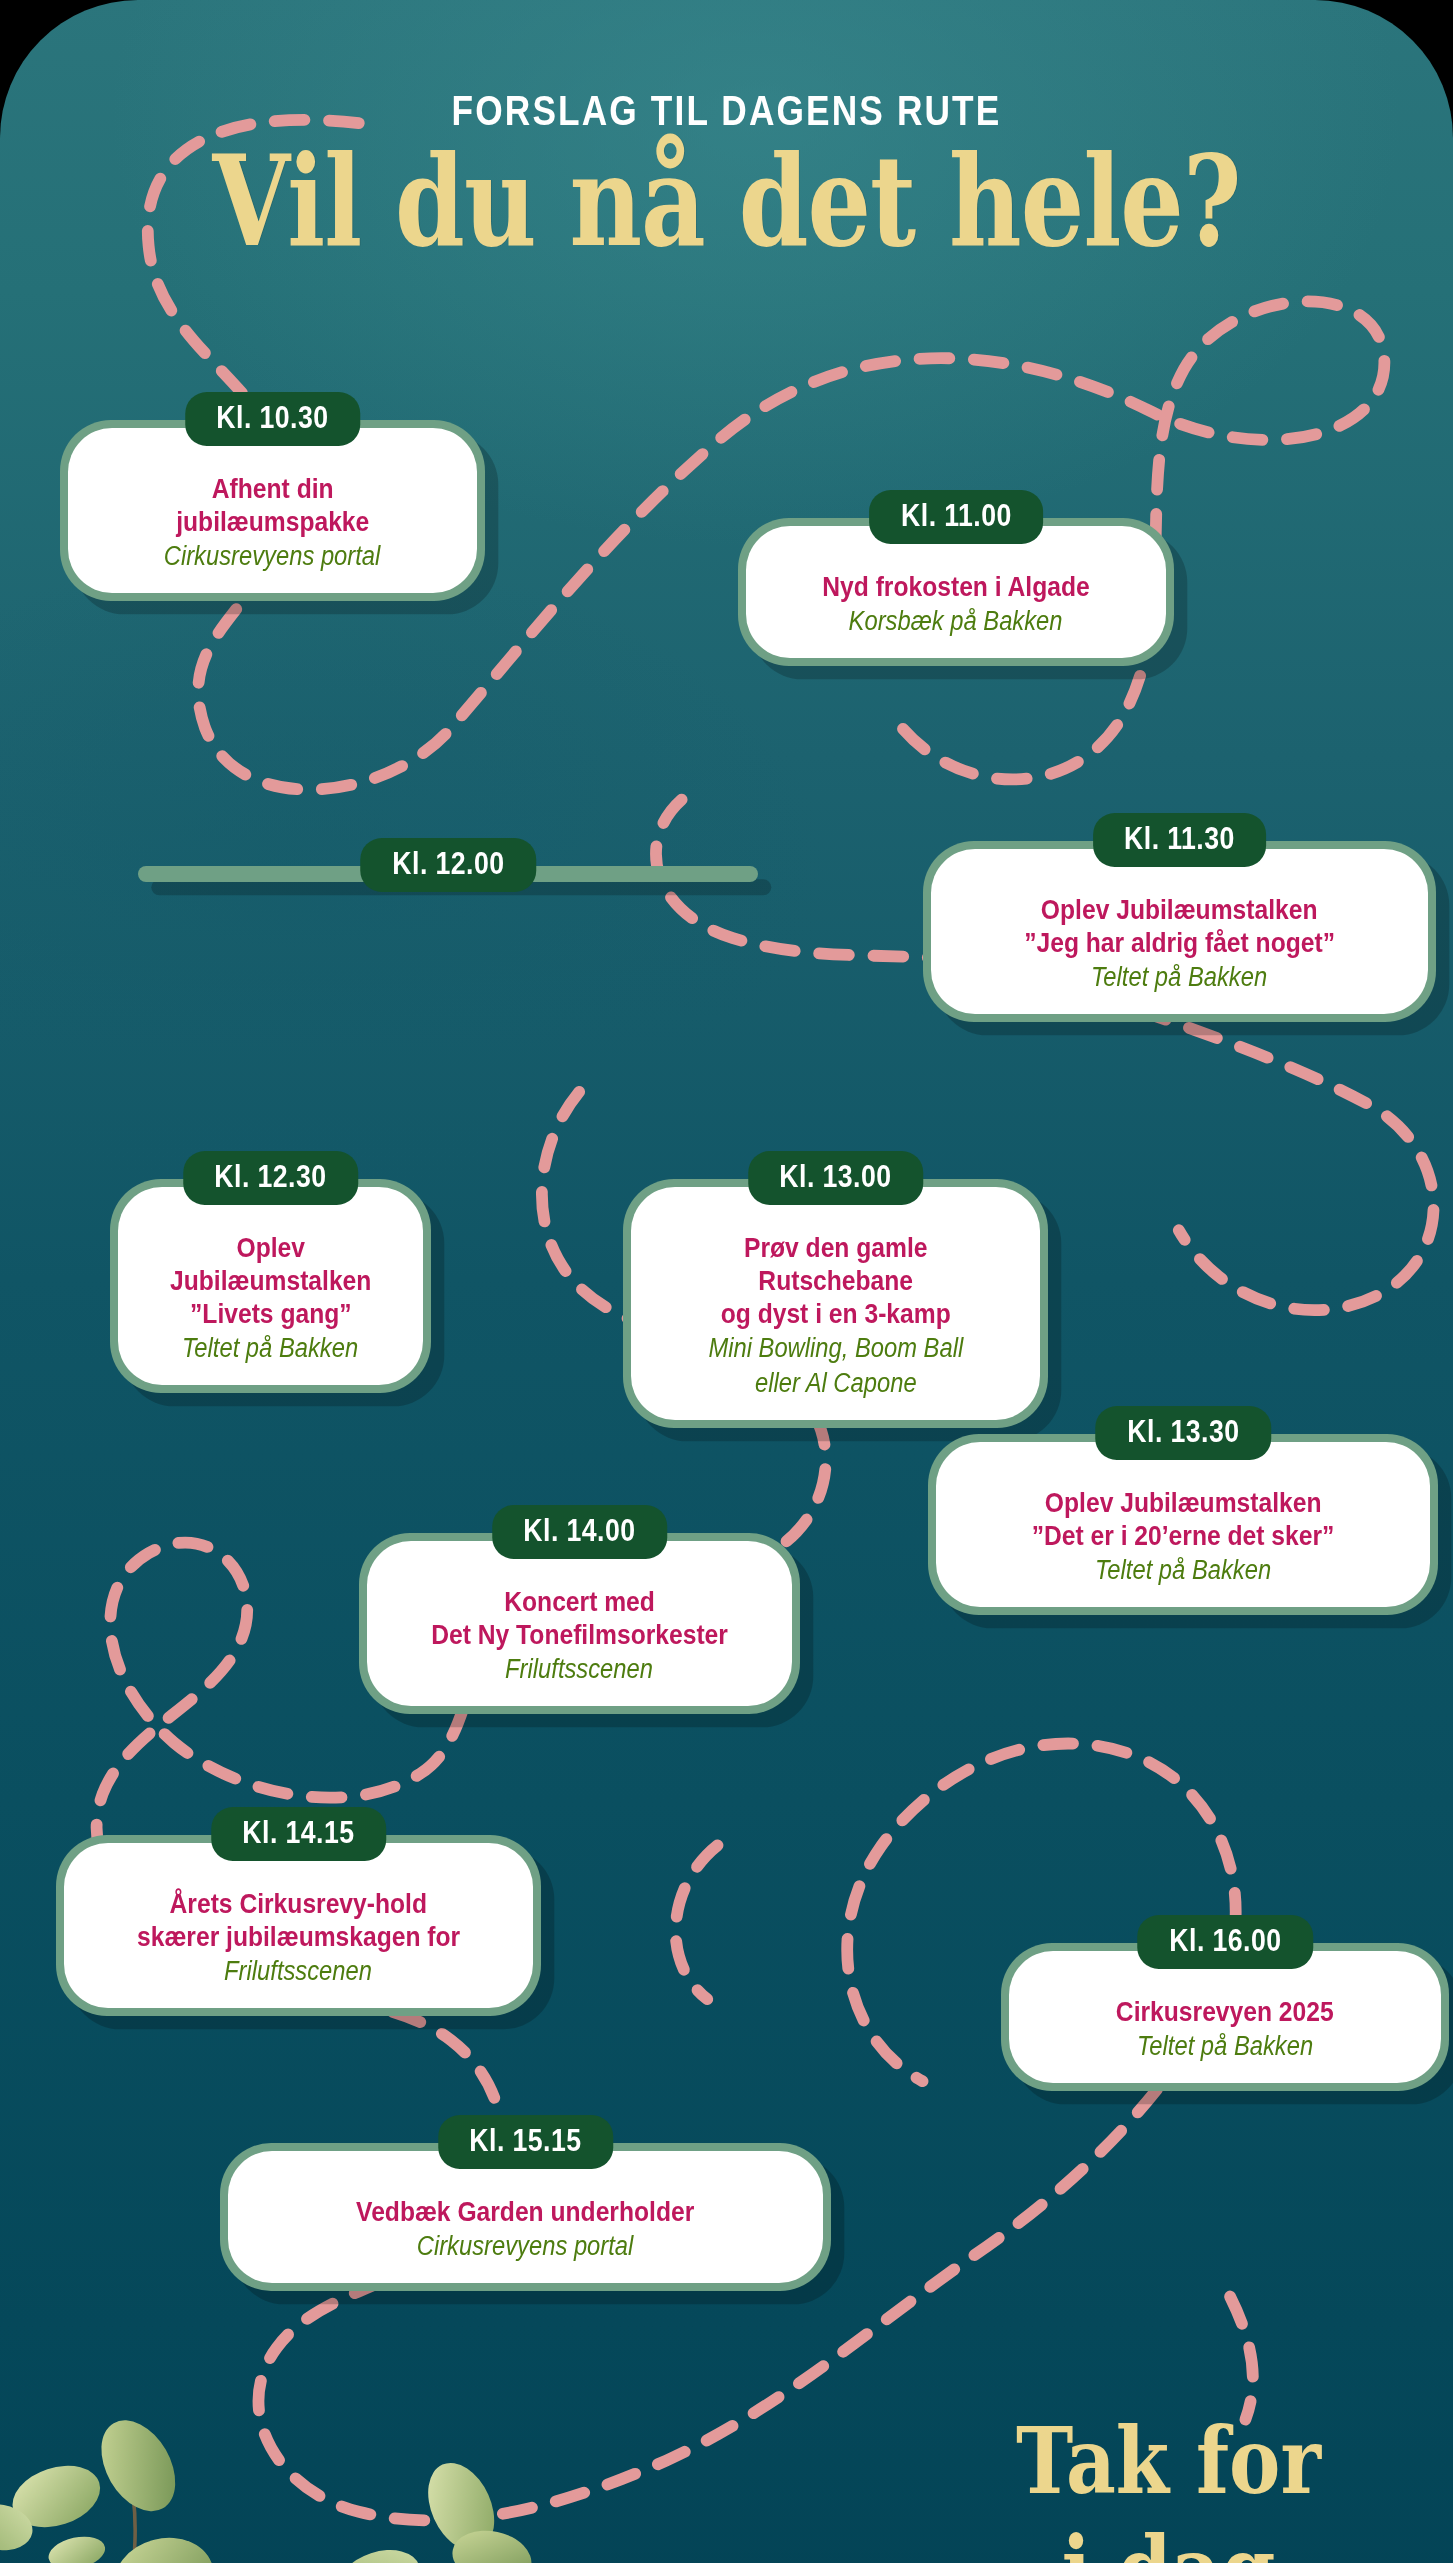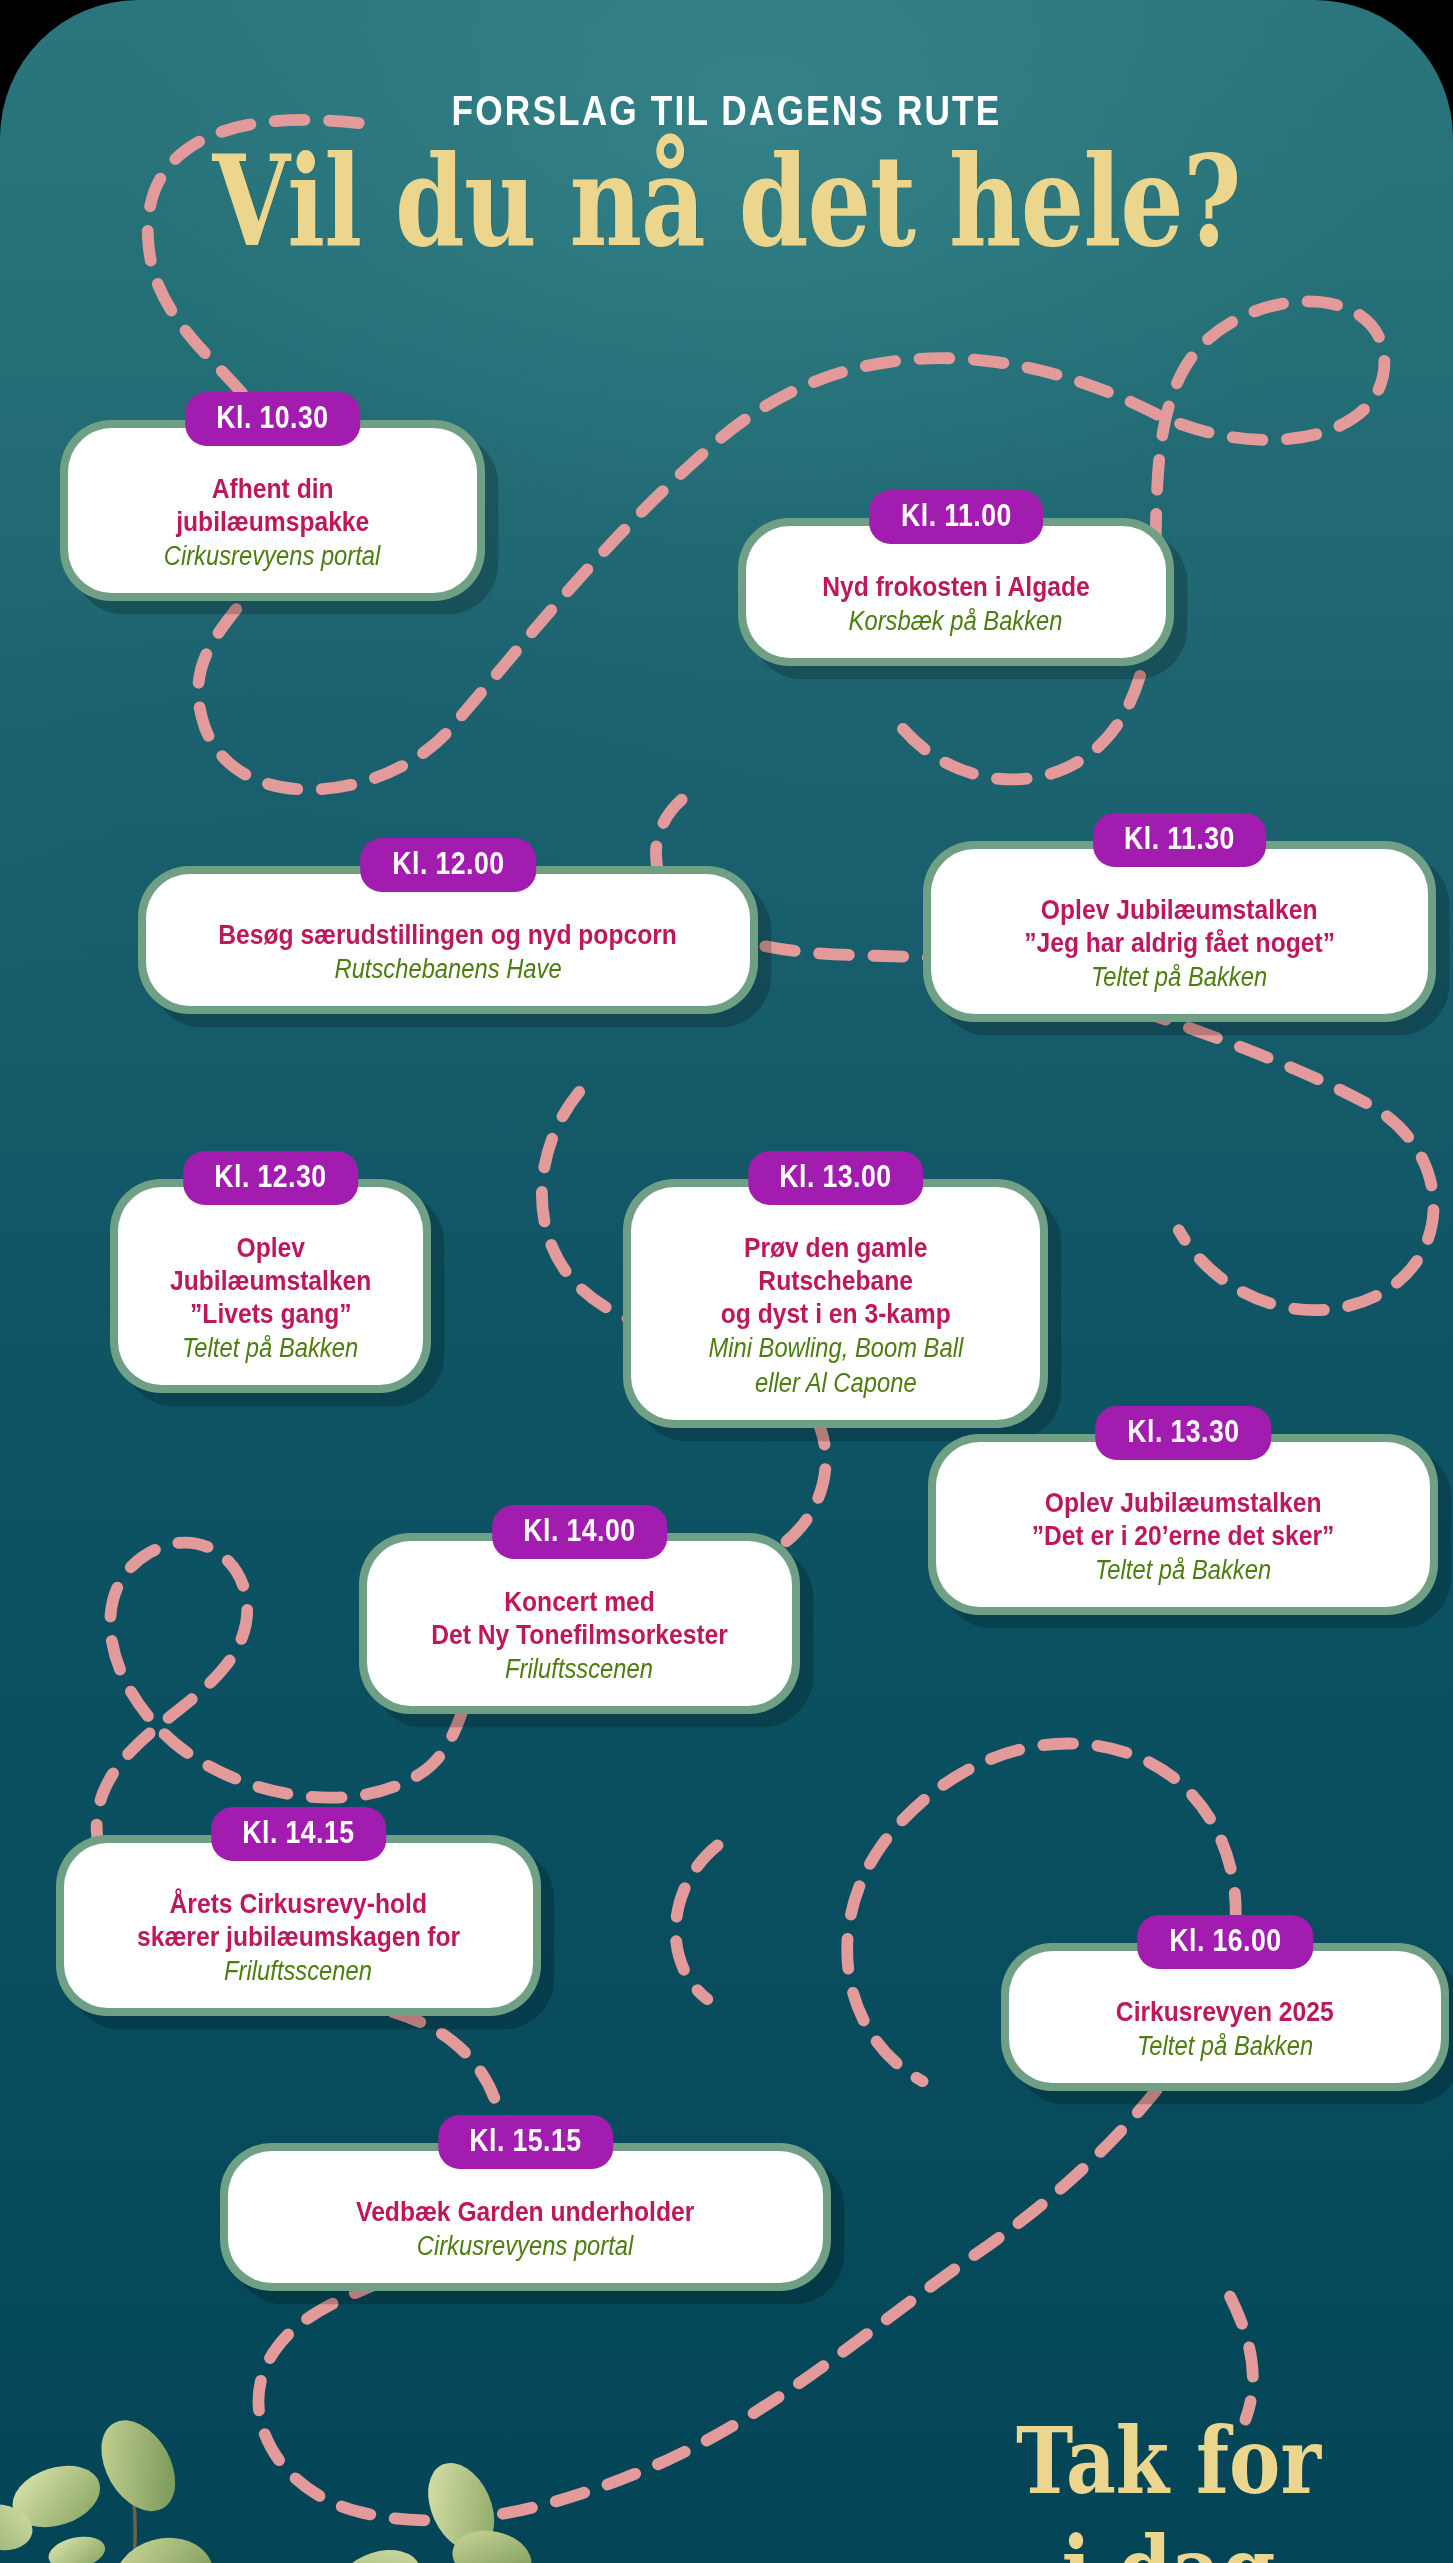--- a/index.html
+++ b/index.html
@@ -41,21 +41,21 @@
   .card .shell{
     position:relative;background:#6fa085;border-radius:51px;
     padding:8.2px;box-shadow:13.3px 13.3px 0 rgba(0,0,0,.20);
   }
   .card .inner{
     background:#ffffff;border-radius:44px;
     padding:44px 23.6px 20.5px 23.6px;text-align:center;
   }
   .card .badge{
     position:absolute;top:-28px;left:50%;transform:translateX(-50%);
-    background:#a21caf;color:#ffffff;border-radius:21.5px;
+    background:#14532d;color:#ffffff;border-radius:21.5px;
     padding:8.2px 22.6px 10.3px 22.6px;white-space:nowrap;
     font-weight:700;font-size:31px;letter-spacing:0.5px;
     font-family:"Liberation Sans", sans-serif;
   }
   .card .badge span{display:inline-block;transform:scaleX(.86);}
   .card .title{
     color:#be185d;font-weight:700;font-size:28px;line-height:1.18;
     font-family:"Liberation Sans", sans-serif;
   }
   .card .title span{display:inline-block;transform:scaleX(.88);}
@@ -149,24 +149,20 @@
         <div class="title"><span>Oplev Jubilæumstalken</span></div>
         <div class="title"><span>”Jeg har aldrig fået noget”</span></div>
         <div class="place"><span>Teltet på Bakken</span></div>
       </div>
       </div>
   </div>
 
   <div class="card" style="left:138px;top:866px;width:620px;">
     <div class="shell">
         <div class="badge"><span>Kl. 12.00</span></div>
-      <div class="inner">
-        <div class="title"><span>Besøg særudstillingen og nyd popcorn</span></div>
-        <div class="place"><span>Rutschebanens Have</span></div>
-      </div>
       </div>
   </div>
 
   <div class="card" style="left:110px;top:1179px;width:321px;">
     <div class="shell">
         <div class="badge"><span>Kl. 12.30</span></div>
       <div class="inner">
         <div class="title"><span>Oplev Jubilæumstalken</span></div>
         <div class="title"><span>”Livets gang”</span></div>
         <div class="place"><span>Teltet på Bakken</span></div>

